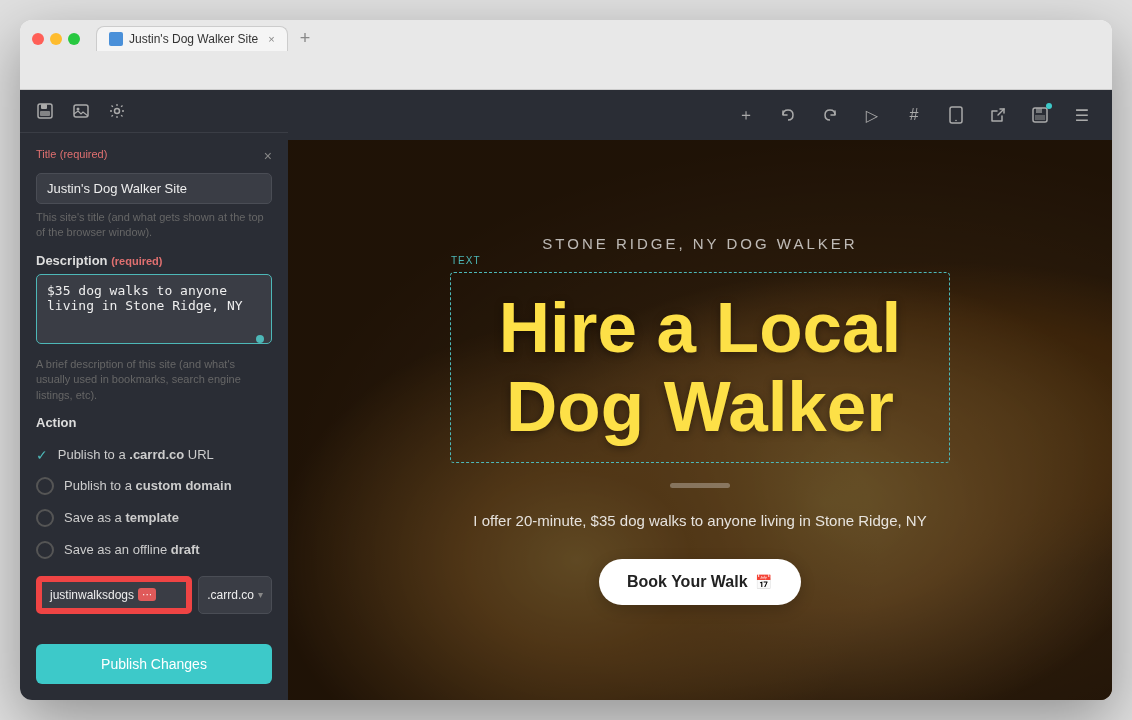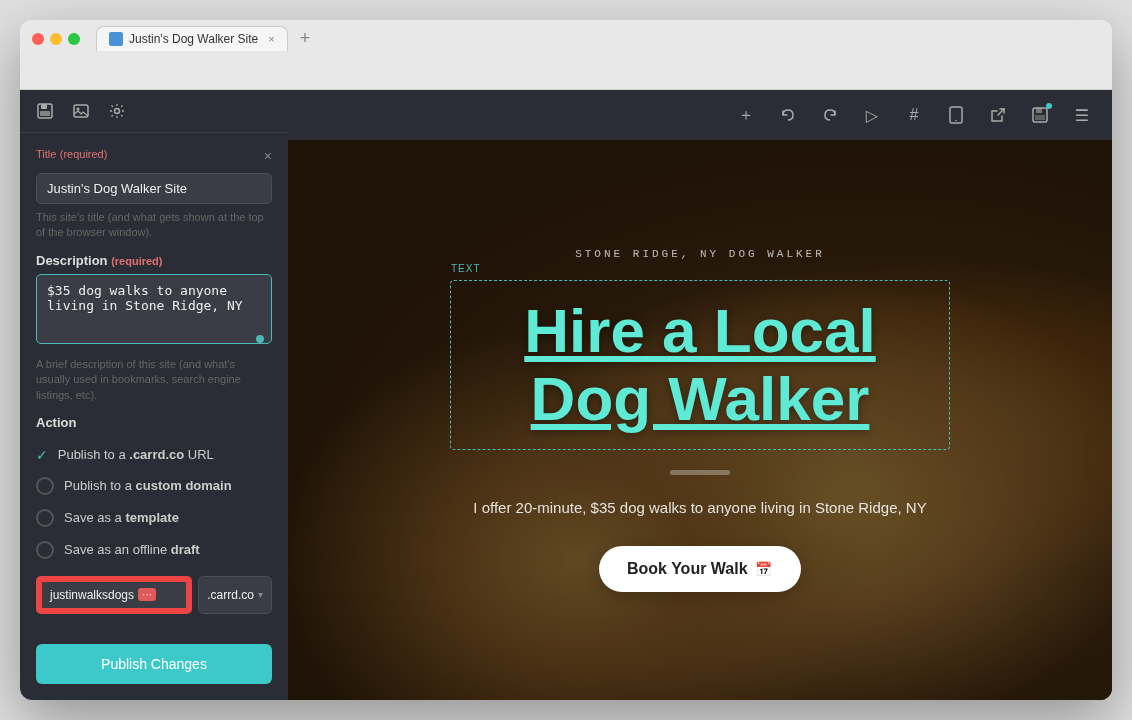--- a/index.html
+++ b/index.html
@@ -398,26 +398,25 @@
     .hero-text-content {
       position: relative;
       z-index: 2;
       text-align: center;
       color: white;
       width: 100%;
       padding: 20px;
     }
 
     .hero-subtitle {
-      font-size: 11px;
+      font-size: 15px;
       letter-spacing: 3px;
       color: rgba(255,255,255,0.7);
       text-transform: uppercase;
       margin-bottom: 20px;
-      font-family: Liberation Mono, monospace;
     }
 
     .text-selection-box {
       border: 1.5px dashed #4db8b8;
       border-radius: 4px;
       padding: 16px 24px;
       margin: 0 auto 20px;
       max-width: 500px;
       position: relative;
     }
@@ -426,26 +425,25 @@
       position: absolute;
       top: -18px;
       left: 0;
       font-size: 10px;
       color: #4db8b8;
       letter-spacing: 1px;
       text-transform: uppercase;
     }
 
     .hero-title {
-      font-size: 62px;
+      font-size: 71px;
       font-weight: 700;
       line-height: 1.1;
-      color: #5eead4;
+      color: #fde047;
       text-shadow: 0 2px 8px rgba(0,0,0,0.4);
-      text-decoration: underline;
     }
 
     .resize-handle {
       width: 60px;
       height: 5px;
       background: rgba(255,255,255,0.3);
       border-radius: 3px;
       margin: 0 auto 24px;
     }
 

